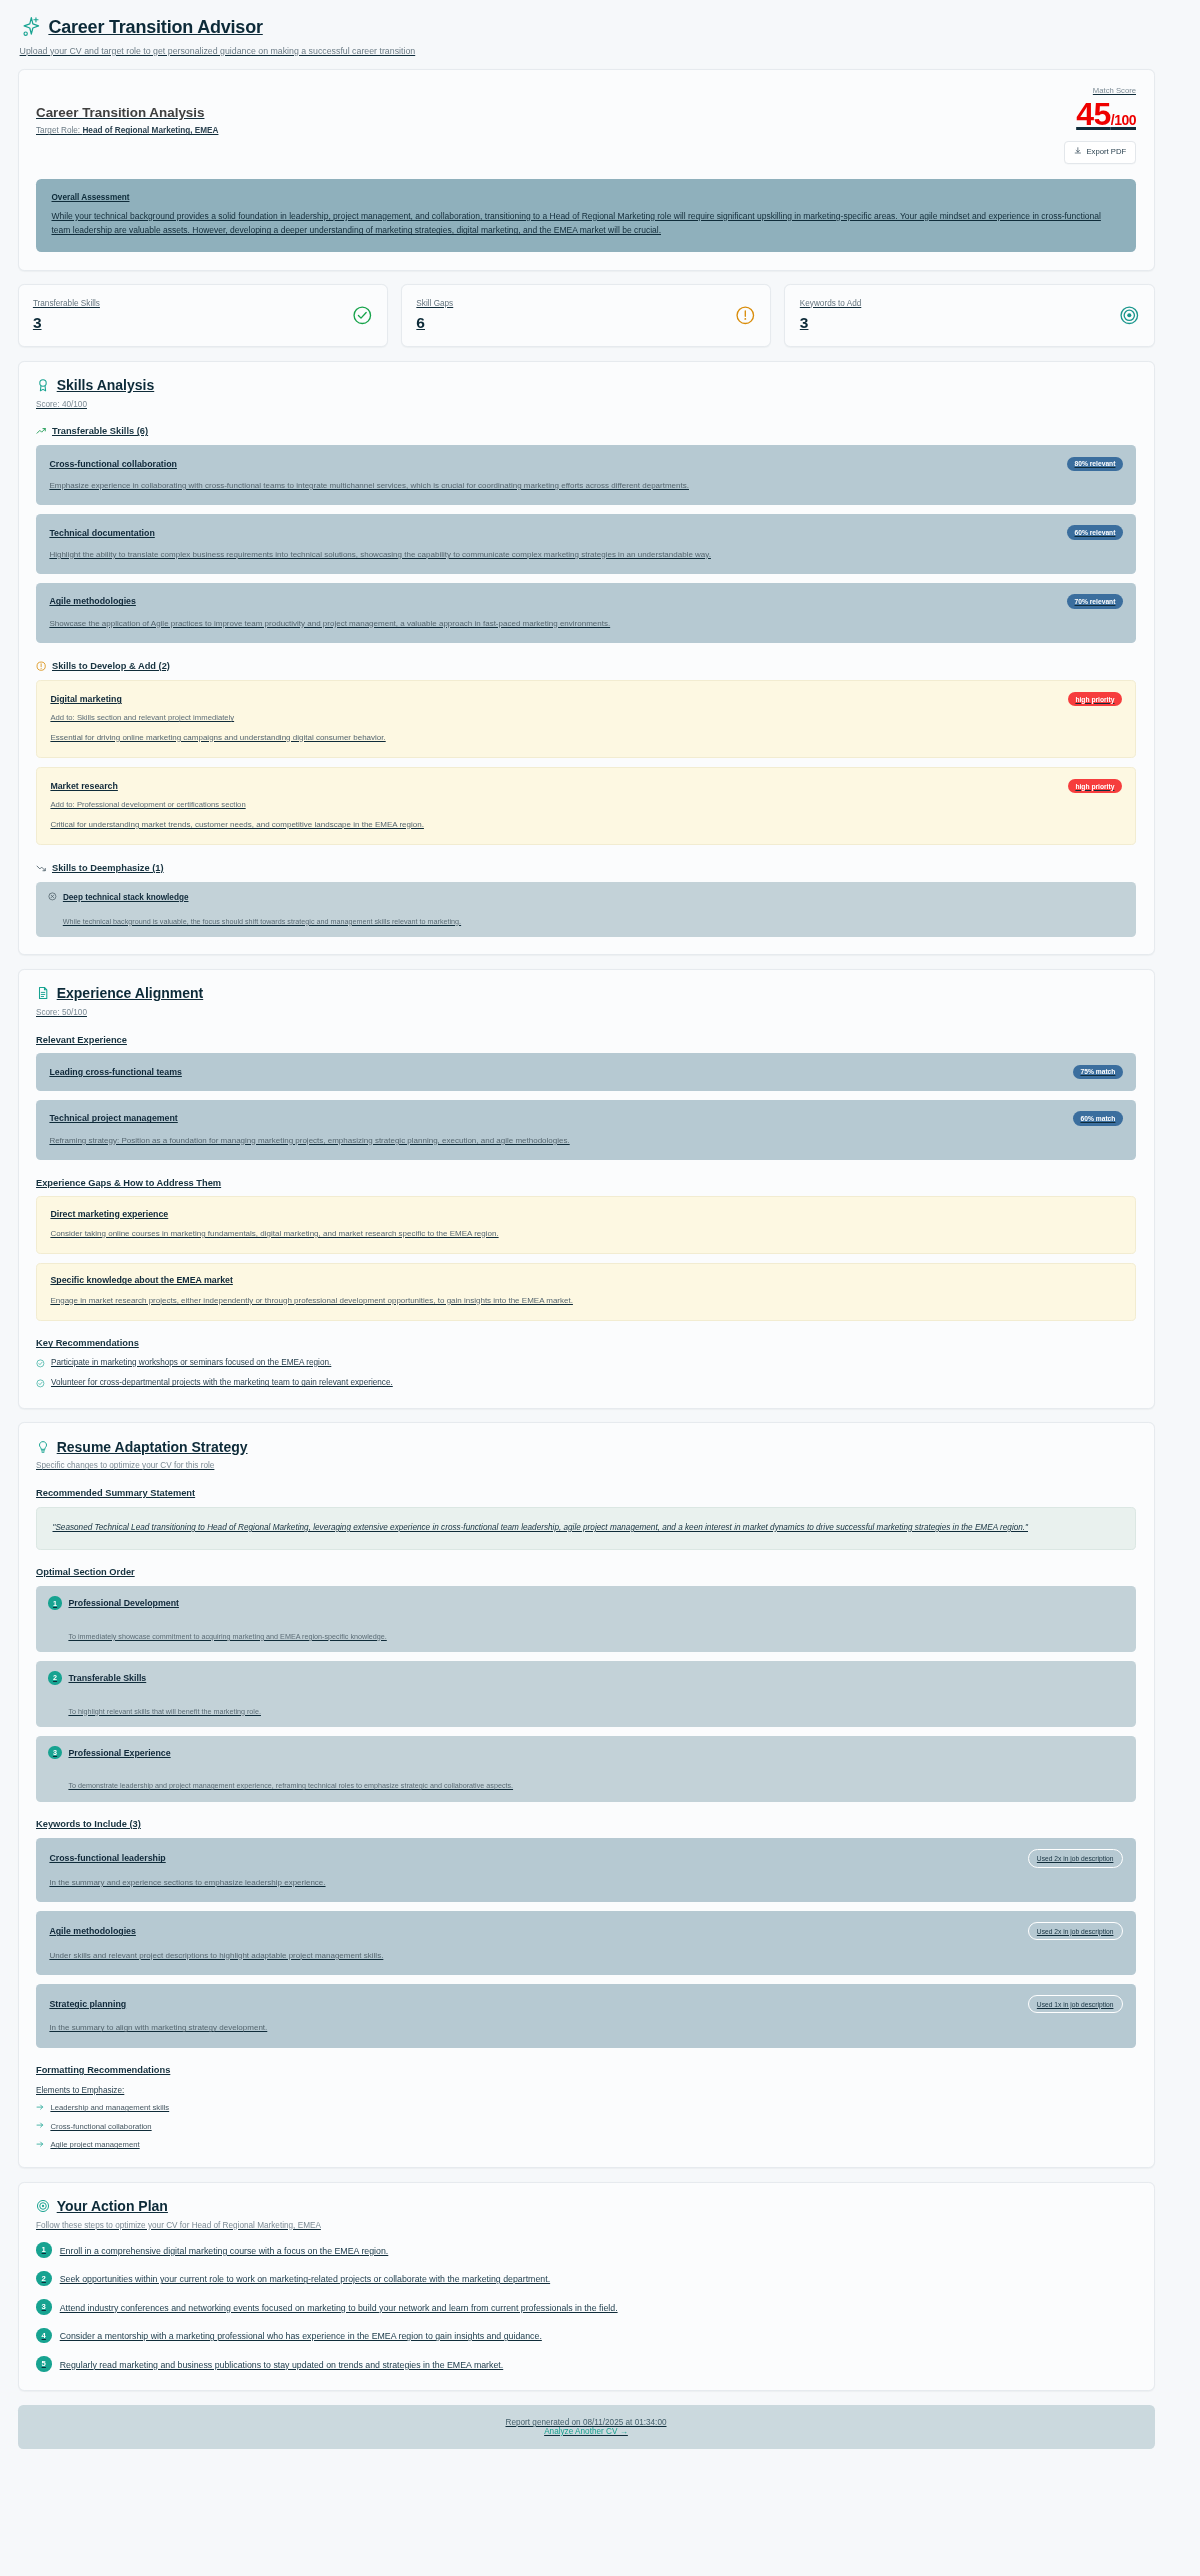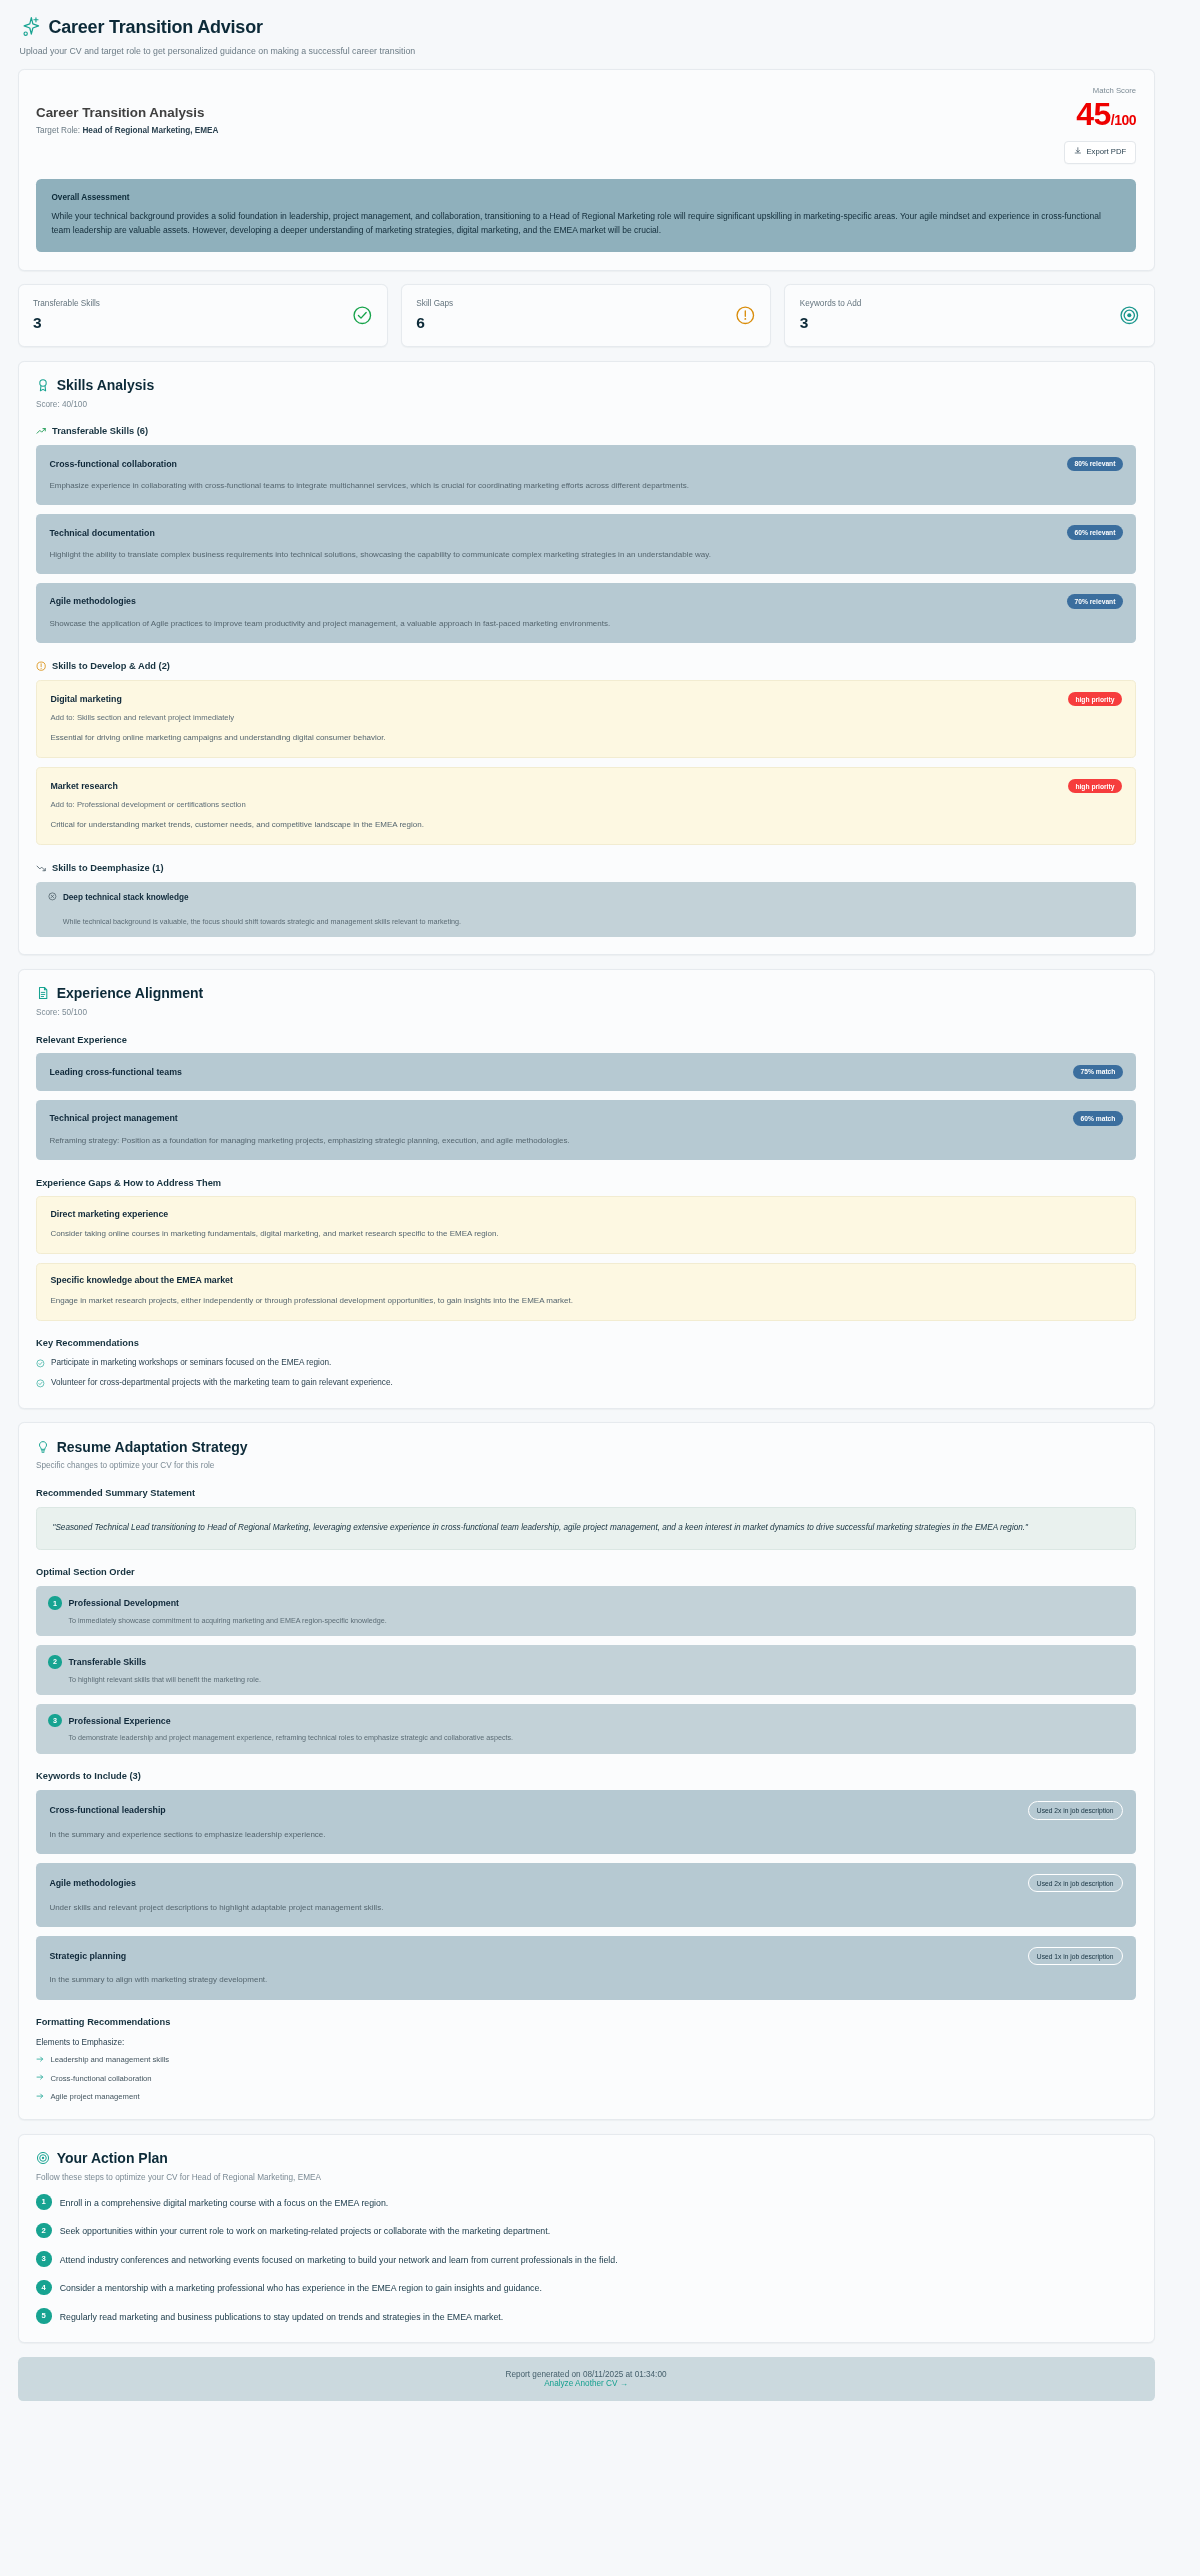--- a/index.html
+++ b/index.html
@@ -3,21 +3,21 @@
 <meta charset="utf-8">
 <style>
   * { box-sizing: border-box; margin: 0; padding: 0; }
   html, body { width: 1200px; }
   body {
     background: #f6f8fa;
     font-family: "Liberation Sans", sans-serif;
     color: #0f2c3a;
     padding: 0 0 0 0;
   }
-  .page { width: 1172px; padding: 13.4px 17.5px 20.6px 17.5px; }
+  .page { width: 1172px; padding: 13.4px 17.5px 20.6px 17.5px; text-decoration: underline; }
 
   
   .app-header { display: flex; align-items: center; gap: 8.2px; padding: 3.1px 2.1px 0 2.1px; }
   .logo-icon { width: 20.6px; height: 23px; flex: 0 0 auto; }
   .app-title { font-size: 18px; font-weight: bold; letter-spacing: -0.2px; color: #0c2a38; }
   .app-subtitle { font-size: 8.8px; color: #6b7b85; margin: 6.2px 0 0 2.1px; }
 
   
   .card {
     background: #fbfcfd;
@@ -107,21 +107,21 @@
   }
 
   
   .ord-item { background: #c3d2d8; border-radius: 4.6px; padding: 10.3px 12.4px 11.3px 12.4px; margin-top: 8.8px; }
   .ord-head { display: flex; align-items: center; gap: 6.7px; }
   .num-circle {
     width: 13.4px; height: 13.4px; border-radius: 50%; background: #17a391; color: #ffffff;
     font-size: 7.2px; font-weight: bold; display: flex; align-items: center; justify-content: center; flex: 0 0 auto;
   }
   .ord-title { font-size: 8.8px; font-weight: bold; color: #10293a; }
-  .ord-desc { font-size: 7.2px; color: #5b6c75; margin-top: 6px; margin-left: 20px; }
+  .ord-desc { font-size: 7.2px; color: #5b6c75; margin-top: 22px; margin-left: 20px; }
 
   
   .fmt-label { font-size: 8.2px; color: #2b4250; margin-top: 10.3px; }
   .fmt-row { display: flex; align-items: center; gap: 6.2px; margin-top: 8.2px; font-size: 7.7px; color: #43555f; }
   .fmt-row svg { width: 8.2px; height: 8.2px; flex: 0 0 auto; }
 
   
   .act-row { display: flex; align-items: flex-start; gap: 8.2px; margin-top: 12.4px; }
   .act-num { width: 15.5px; height: 15.5px; border-radius: 50%; background: #17a391; color: #ffffff;
              font-size: 7.7px; font-weight: bold; display: flex; align-items: center; justify-content: center; flex: 0 0 auto; }

